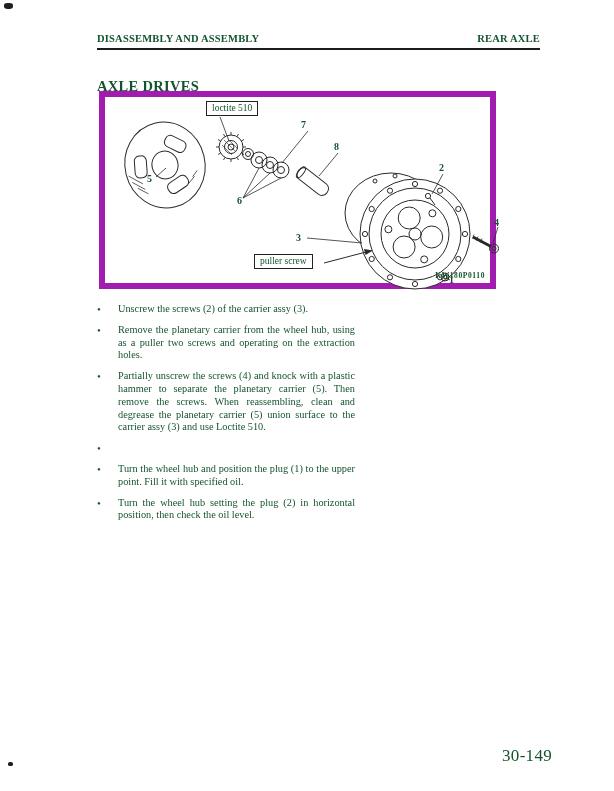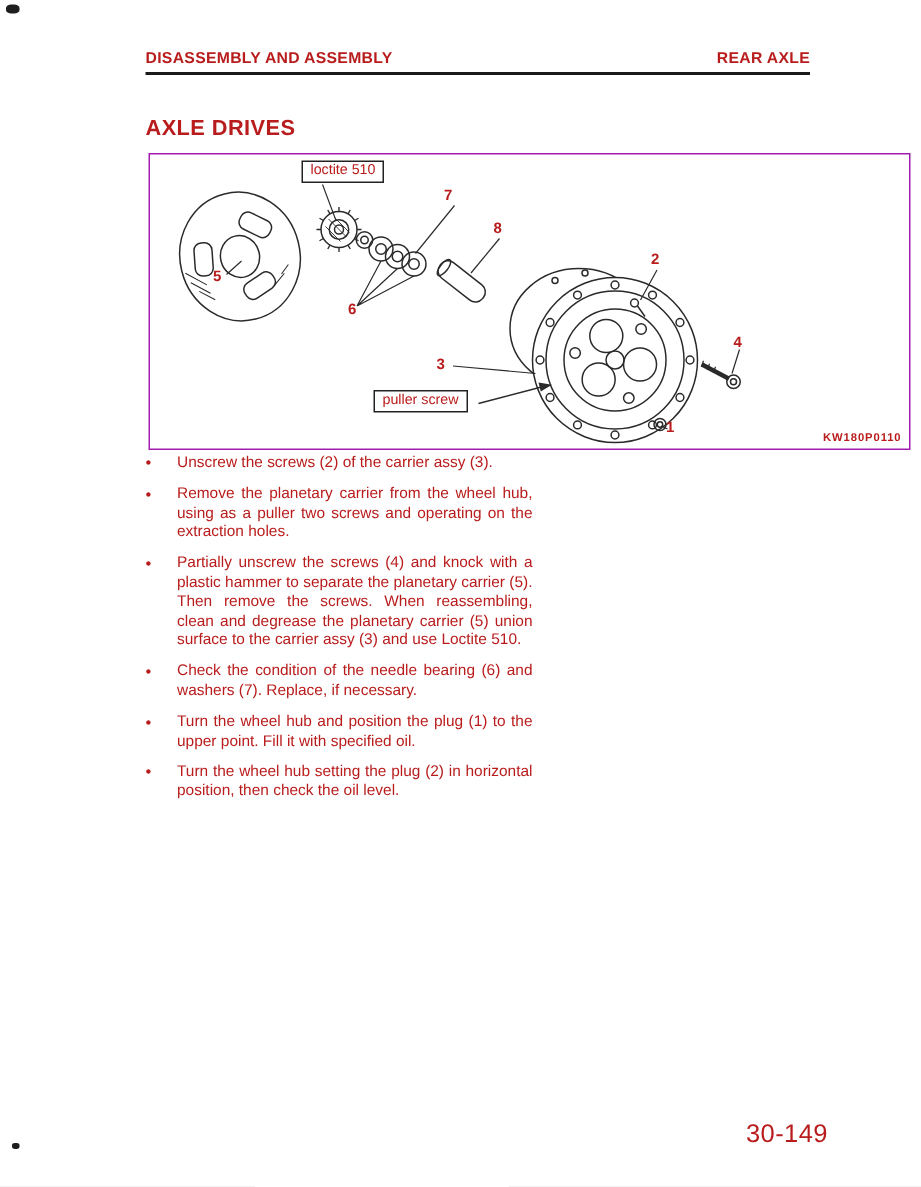--- a/index.html
+++ b/index.html
@@ -1,39 +1,39 @@
 <!DOCTYPE html>
 <html><head>
 <meta charset="utf-8">
 <style>
   html,body{margin:0;padding:0;background:#e8e8e8;}
   .page{
     position:relative;width:614px;height:791px;background:#ffffff;
-    font-family:Liberation Sans, sans-serif;color:#b91c1c;overflow:hidden;
+    font-family:Liberation Serif, serif;color:#14532d;overflow:hidden;
     margin:0 auto;
   }
   .speck{position:absolute;background:#1e1e1e;border-radius:40%;}
   .speck-tl{left:4px;top:3px;width:9px;height:6px;}
   .speck-bl{left:8px;top:762px;width:5px;height:4px;}
 
   .page-header{
     position:absolute;left:97px;top:33px;width:443px;
     display:flex;justify-content:space-between;
     font-size:10.5px;font-weight:bold;letter-spacing:.2px;
   }
   .header-rule{position:absolute;left:97px;top:48px;width:443px;height:2px;background:#1b1b1b;}
 
   .section-title{
     position:absolute;left:97px;top:78px;margin:0;
     font-size:14.5px;font-weight:bold;letter-spacing:.3px;
   }
 
   .figure{
-    position:absolute;left:99px;top:102px;width:508px;height:198px;
-    border:1px solid #a21caf;box-sizing:border-box;margin:0;background:#fff;
+    position:absolute;left:99px;top:91px;width:397px;height:198px;
+    border:6px solid #a21caf;box-sizing:border-box;margin:0;background:#fff;
   }
   .figure svg{position:absolute;left:0;top:0;}
   .fig-label{
     position:absolute;border:1px solid #222;padding:1px 5px 2px;
     font-size:9.5px;background:#fff;line-height:1.1;white-space:nowrap;
   }
   .label-loctite{left:101px;top:4px;}
   .label-puller{left:149px;top:157px;}
   .callout{position:absolute;font-size:10px;font-weight:600;line-height:1;}
   .c1{left:344px;top:178px;} .c2{left:334px;top:66px;}
@@ -203,21 +203,20 @@
     </li>
     <li>
       <span class="marker">•</span>
       <div class="text">
           <p>Partially unscrew the screws (4) and knock with a plastic hammer to separate the planetary carrier (5). Then remove the screws. When reassembling, clean and degrease the planetary carrier (5) union surface to the carrier assy (3) and use Loctite 510.</p>
         </div>
     </li>
     <li>
       <span class="marker">•</span>
       <div class="text">
-        <p>Check the condition of the needle bearing (6) and washers (7). Replace, if necessary.</p>
       </div>
     </li>
     <li>
       <span class="marker">•</span>
       <div class="text">
           <p>Turn the wheel hub and position the plug (1) to the upper point. Fill it with specified oil.</p>
         </div>
     </li>
     <li>
       <span class="marker">•</span>

